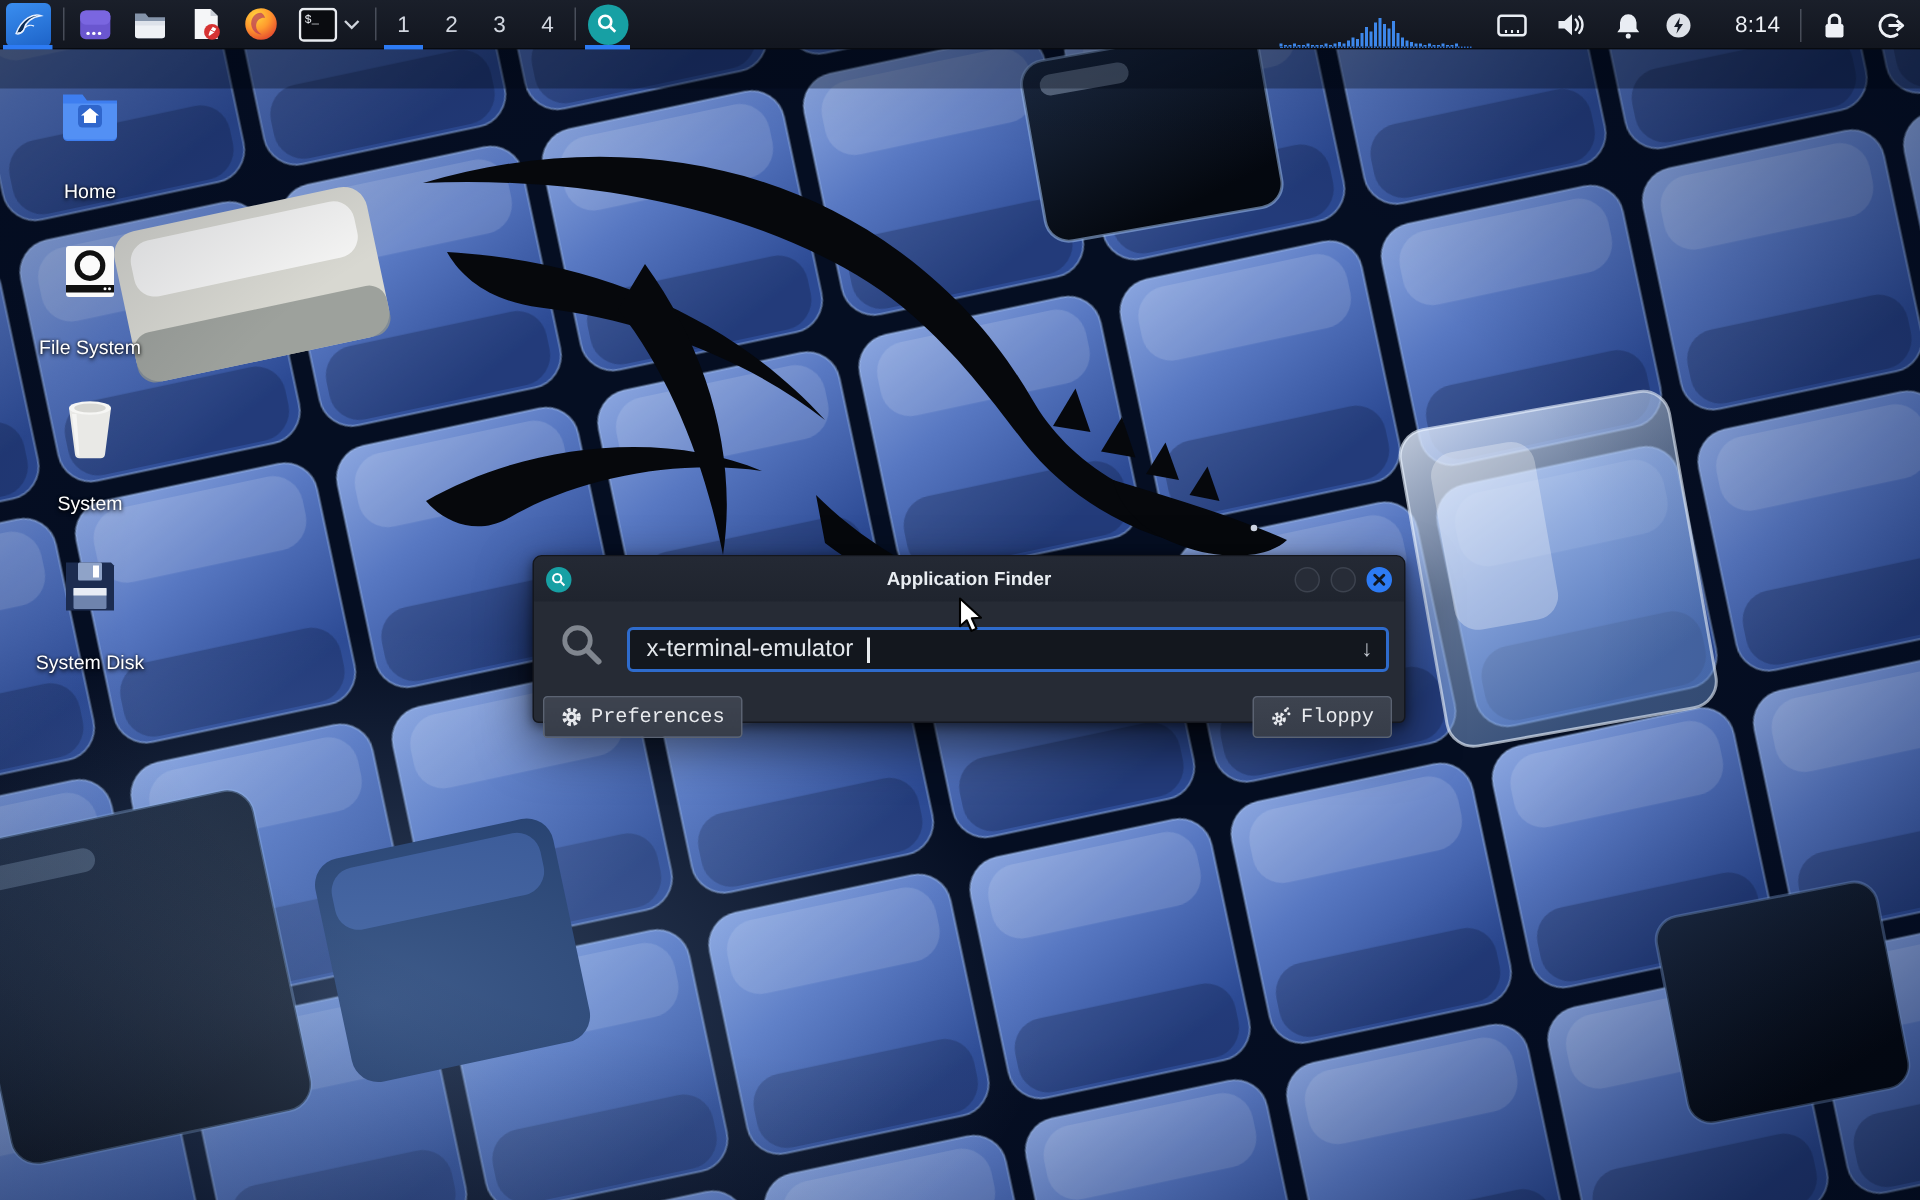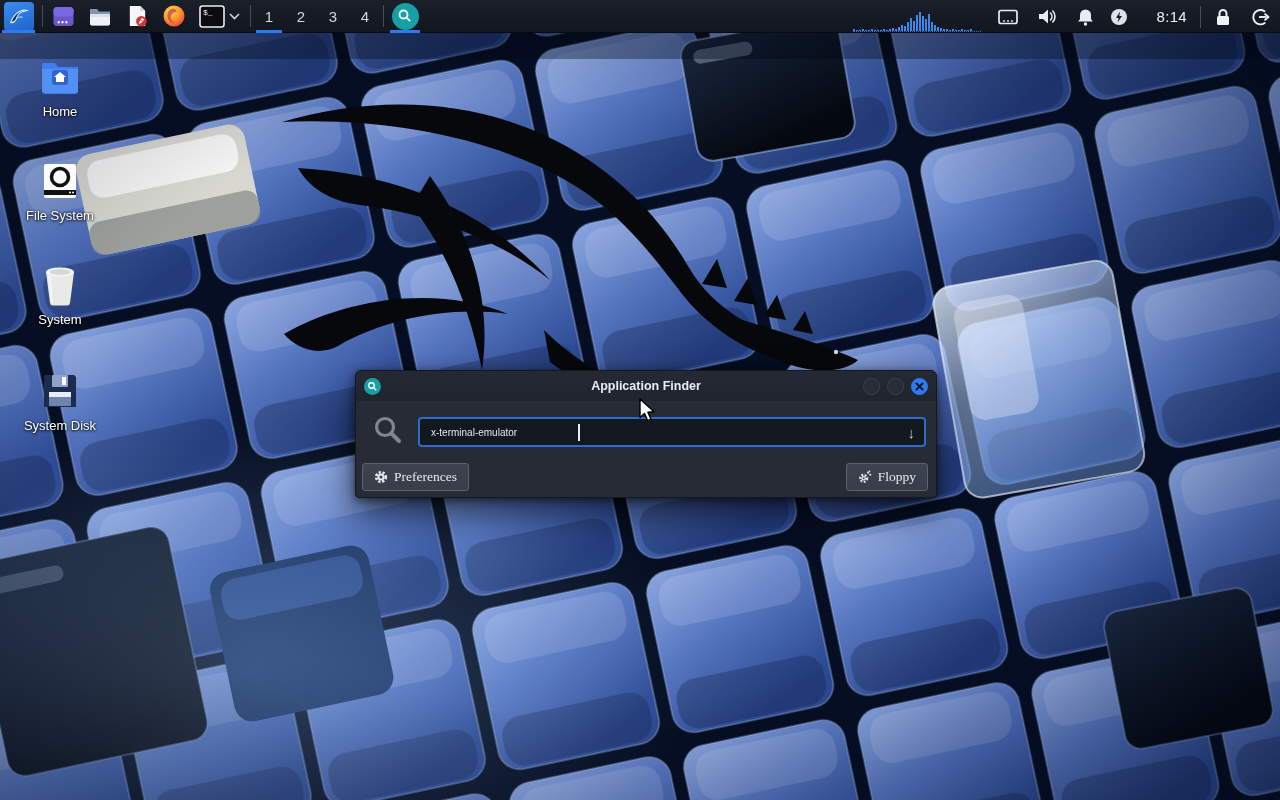--- a/index.html
+++ b/index.html
@@ -36,50 +36,50 @@
   .pright { position:absolute; right:0; top:0; height:33px; display:flex; align-items:center; padding-right:10px; }
   .graph { width:128px; height:27px; margin-top:3px; display:flex; align-items:flex-end; gap:1px; border-bottom:1px dotted #2d6fd0; }
   .graph i { display:block; width:2px; background:#3d87ea; }
   .tray-ic { margin-left:17px; display:flex; align-items:center; }
   .clock { margin-left:29px; color:#edf0f5; font-size:15px; letter-spacing:.3px; }
   .pright .psep { margin-left:13px; margin-right:2px; }
 
   
   .dicon { position:absolute; width:96px; left:12px; display:flex; flex-direction:column; align-items:center; cursor:default; }
   .dicon .ic { height:42px; display:flex; align-items:center; justify-content:center; }
-  .dicon .lbl { margin-top:6px; color:#fff; font-size:13px; text-shadow:0 1px 3px rgba(0,0,0,.9), 0 0 2px rgba(0,0,0,.8); }
+  .dicon .lbl { margin-top:22px; color:#fff; font-size:13px; text-shadow:0 1px 3px rgba(0,0,0,.9), 0 0 2px rgba(0,0,0,.8); }
 
   
   .dialog {
-    position:absolute; left:355px; top:370px; width:582px; height:128px;
+    position:absolute; left:355px; top:370px; width:582px; height:112px;
     background:#262b35; border-radius:6px 6px 4px 4px;
     box-shadow:0 14px 34px rgba(0,0,0,.6), 0 2px 8px rgba(0,0,0,.5);
     z-index:40; border:1px solid #14171e;
   }
   .titlebar { height:30px; background:linear-gradient(#242934,#1f242e); border-radius:5px 5px 0 0;
     display:flex; align-items:center; position:relative; }
   .title { position:absolute; left:0; right:0; text-align:center; color:#e9edf2; font-size:12.5px; font-weight:bold; }
   .tb-appicon { margin-left:8px; width:17px; height:17px; border-radius:50%; background:#17a0a4;
     display:flex; align-items:center; justify-content:center; z-index:2; }
   .winbtns { margin-left:auto; display:flex; gap:7px; margin-right:8px; z-index:2; }
   .winbtn { width:17px; height:17px; border-radius:50%; background:#272c37; border:1px solid #3c424e;
     display:flex; align-items:center; justify-content:center; }
   .winbtn.close { background:var(--accent); border-color:var(--accent); }
   .dlg-body { padding:13px 10px 0 10px; display:flex; align-items:center; }
   .big-search { margin:0 14px 0 6px; }
   .search-field { position:relative; flex:1; height:30px; background:#13171e;
     border:2px solid #2e6bcc; border-radius:4px; display:flex; align-items:center; }
   .search-field input { flex:1; background:transparent; border:none; outline:none;
-    color:#e3e7ec; font-size:10px; font-family:"Liberation Sans",sans-serif; padding:0 24px 0 11px; }
+    color:#e3e7ec; font-size:16px; font-family:"Liberation Sans",sans-serif; padding:0 24px 0 11px; }
   .caret { position:absolute; left:158px; top:5px; width:1.5px; height:17px; background:#e8ebef; }
   .combo-arrow { position:absolute; right:9px; color:#c3c8d0; font-size:15px; }
   .btn-row { display:flex; margin-top:13px; padding:0 8px 0 6px; }
   .gbtn { height:28px; background:linear-gradient(#3d434f,#373d49); border:1px solid #5b6372; border-radius:3px;
     color:#e8eaee; font-size:13.5px; display:flex; align-items:center; gap:6px; padding:4px 11px; cursor:default;
-    font-family:Liberation Serif, serif; }
+    font-family:Liberation Mono, monospace; }
   .launch { margin-left:auto; }
 
   .cursor { position:absolute; left:638px; top:398px; z-index:99; }
 
   :root { --accent:#2d7bf4; }
 </style>
 </head>
 <body>
 
 <div class="wallpaper">

